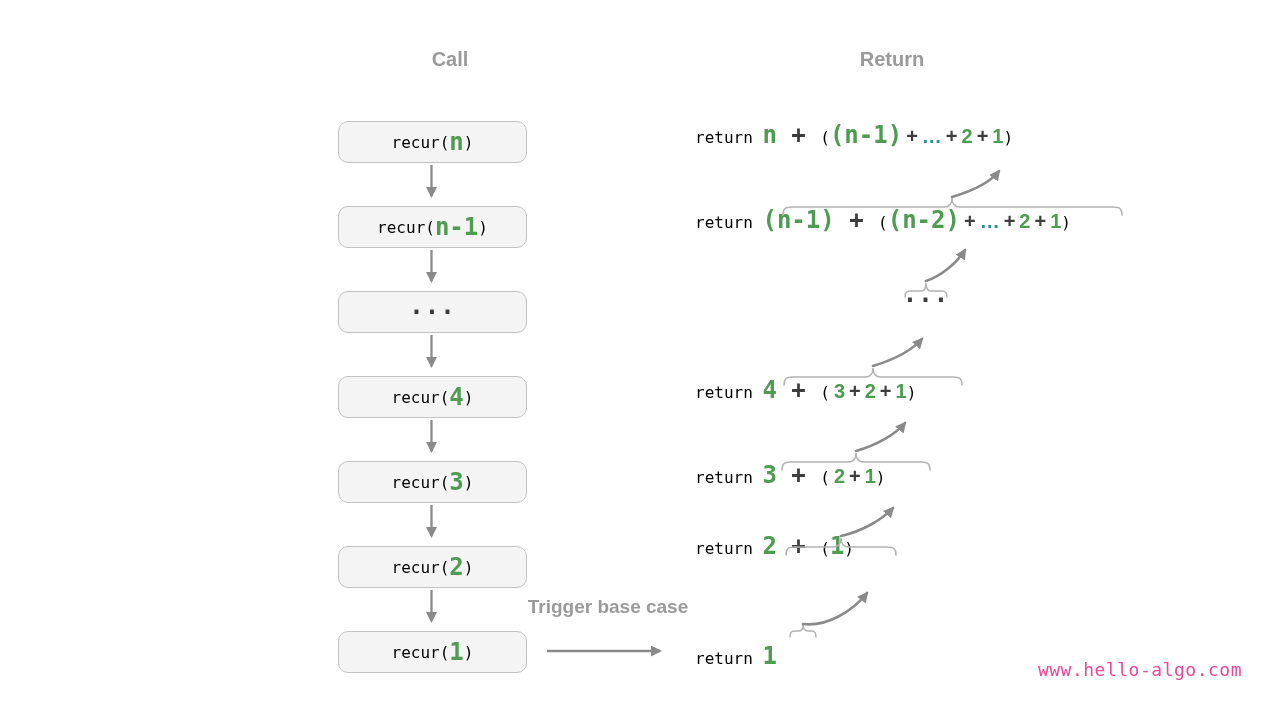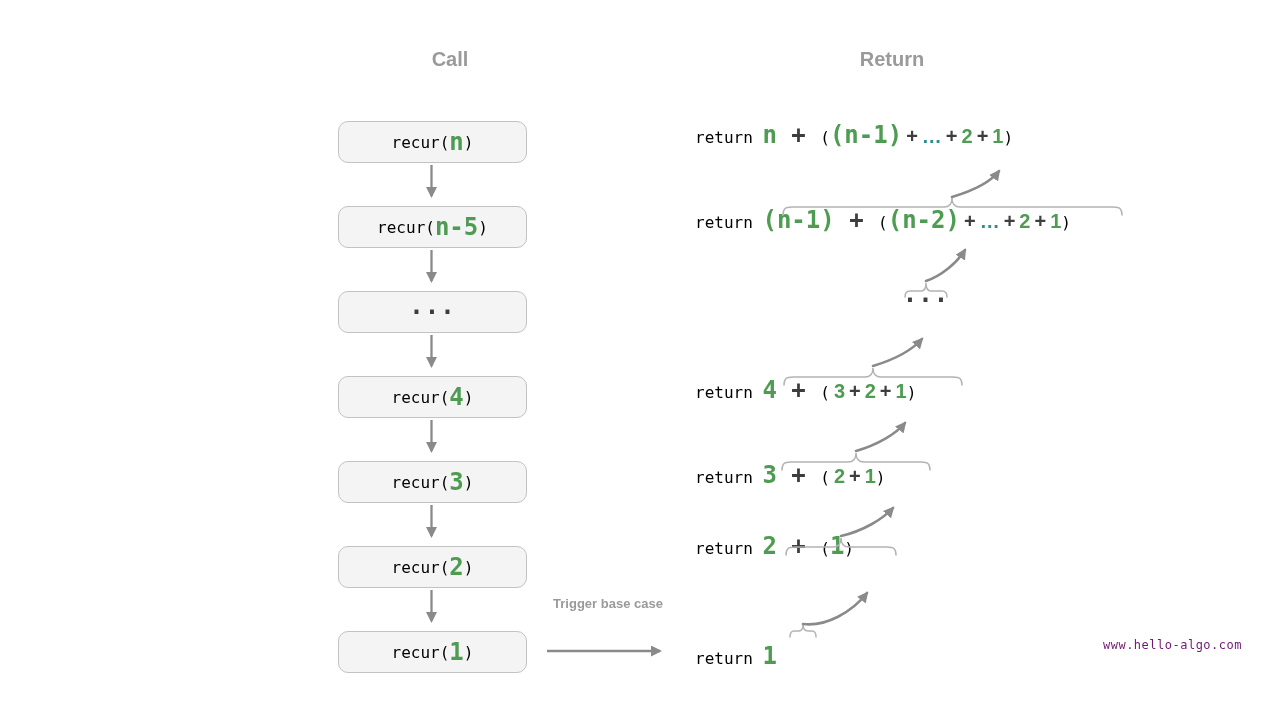--- a/index.html
+++ b/index.html
@@ -23,43 +23,43 @@
   .tk{white-space:pre}
   .tk-mono{font-family:"DejaVu Sans Mono","Liberation Mono",monospace;font-size:16px;color:#000000}
   .tk-g{font-family:"DejaVu Sans Mono","Liberation Mono",monospace;font-size:24px;color:#4e9b52;font-weight:bold}
   .tk-op{font-family:"DejaVu Sans Mono","Liberation Mono",monospace;font-size:24px;color:#3d3d3d;font-weight:600}
   .tk-c{font-family:"Liberation Sans",sans-serif;font-size:20px;font-weight:bold;color:#3e3e3e;margin-left:4px}
   .tk-cg{font-family:"Liberation Sans",sans-serif;font-size:20px;font-weight:bold;color:#4e9b52;margin-left:4px}
   .tk-cd{font-family:"Liberation Sans",sans-serif;font-size:20px;font-weight:bold;color:#2f8f8c;margin-left:4px}
   .tk-dots{font-family:"DejaVu Sans Mono","Liberation Mono",monospace;font-size:24px;color:#3d3d3d;font-weight:bold;letter-spacing:1px}
   .trigger{
     position:absolute;left:508px;top:596px;width:200px;text-align:center;
-    font-weight:bold;font-size:13px;color:#9a9a9a;
+    font-weight:bold;font-size:19px;color:#9a9a9a;
   }
   .watermark{
-    position:absolute;right:38px;top:638px;
+    position:absolute;right:38px;top:659px;
     font-family:"DejaVu Sans Mono","Liberation Mono",monospace;
-    font-size:12px;letter-spacing:.5px;color:#701a75;
+    font-size:18px;letter-spacing:.5px;color:#ec4899;
   }
   svg.overlay{position:absolute;left:0;top:0;pointer-events:none}
 </style>
 </head>
 <body>
 
 <div class="hdr" style="left:350px;top:48px">Call</div>
 <div class="hdr" style="left:792px;top:48px">Return</div>
 
 <div class="box" style="top:121px">
     <span class="tk tk-mono">recur(</span>
     <span class="tk tk-g">n</span>
     <span class="tk tk-mono">)</span>
   </div>
 <div class="box" style="top:206px">
     <span class="tk tk-mono">recur(</span>
-    <span class="tk tk-g">n-5</span>
+    <span class="tk tk-g">n-1</span>
     <span class="tk tk-mono">)</span>
   </div>
 <div class="box" style="top:291px">
     <span class="tk tk-dots">···</span>
   </div>
 <div class="box" style="top:376px">
     <span class="tk tk-mono">recur(</span>
     <span class="tk tk-g">4</span>
     <span class="tk tk-mono">)</span>
   </div>

